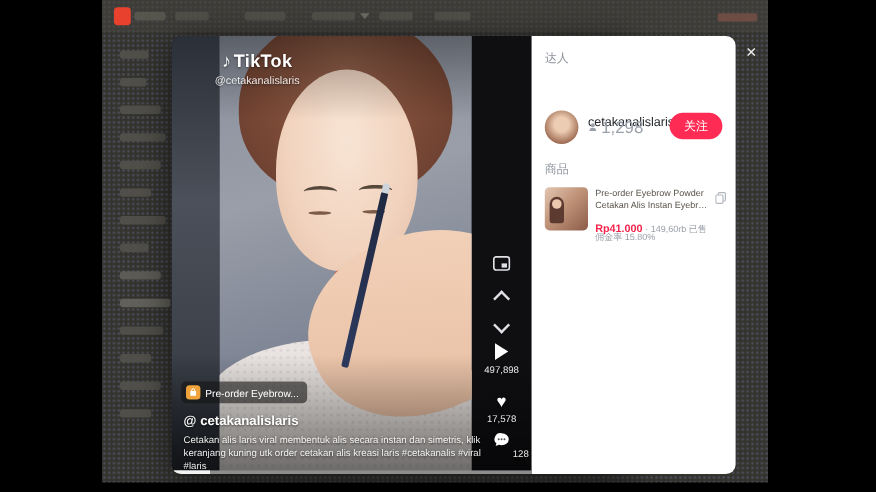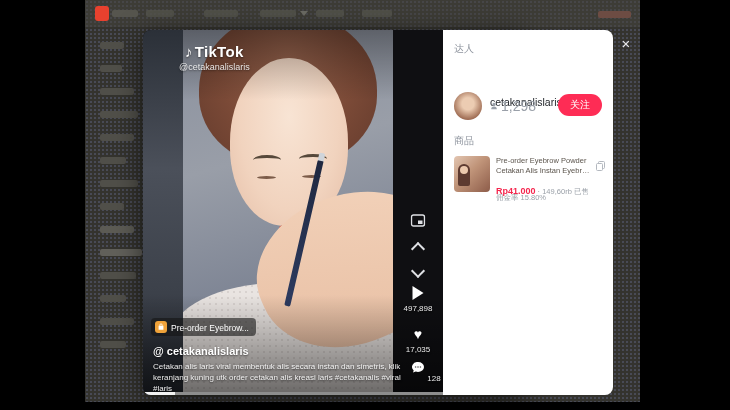--- a/index.html
+++ b/index.html
@@ -190,21 +190,21 @@
           <svg width="15" height="13" viewBox="0 0 15 13" fill="none">
               <rect x="1" y="1" width="13" height="11" rx="2" stroke="#dfe1e5" stroke-width="1.4"></rect>
               <rect x="7.5" y="6.5" width="4.5" height="3.5" fill="#dfe1e5"></rect>
             </svg>
         </div>
         <div class="ricon chev up" style="top:214px;"></div>
         <div class="ricon chev down" style="top:236px;"></div>
         <div class="ricon playtri" style="top:256px;"></div>
         <div class="rcount" style="top:274px;">497,898</div>
         <div class="ricon heart" style="top:297px;">♥</div>
-        <div class="rcount" style="top:315px;">17,035</div>
+        <div class="rcount" style="top:315px;">17,578</div>
         <div class="ricon" style="top:330px;">
           <svg width="14" height="13" viewBox="0 0 14 13">
               <path d="M7 1a6 5 0 0 1 0 10 7 7 0 0 1-2.2-.4L2 11.6l.7-2A5 5 0 0 1 7 1z" fill="#fff"></path>
               <circle cx="4.6" cy="6" r=".8" fill="#555"></circle>
               <circle cx="7" cy="6" r=".8" fill="#555"></circle>
               <circle cx="9.4" cy="6" r=".8" fill="#555"></circle>
             </svg>
         </div>
         <div class="rcount" style="top:344px;margin-left:16px;">128</div>
       </div>

